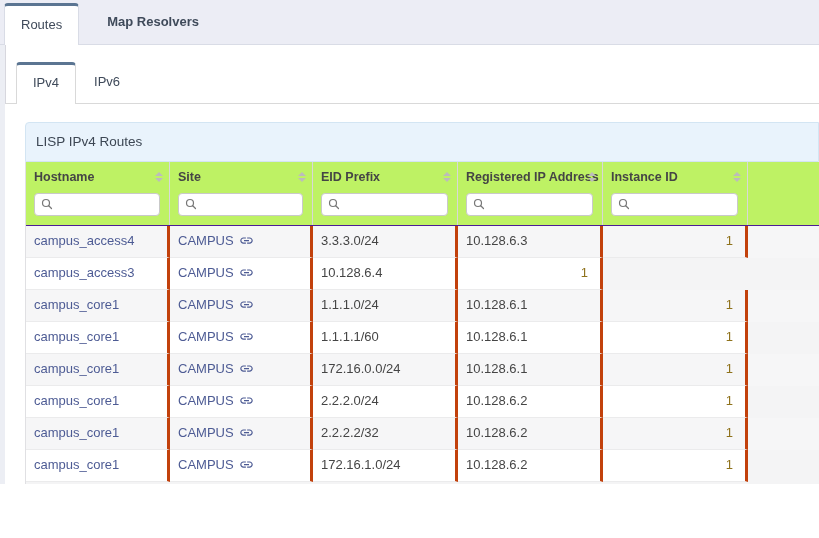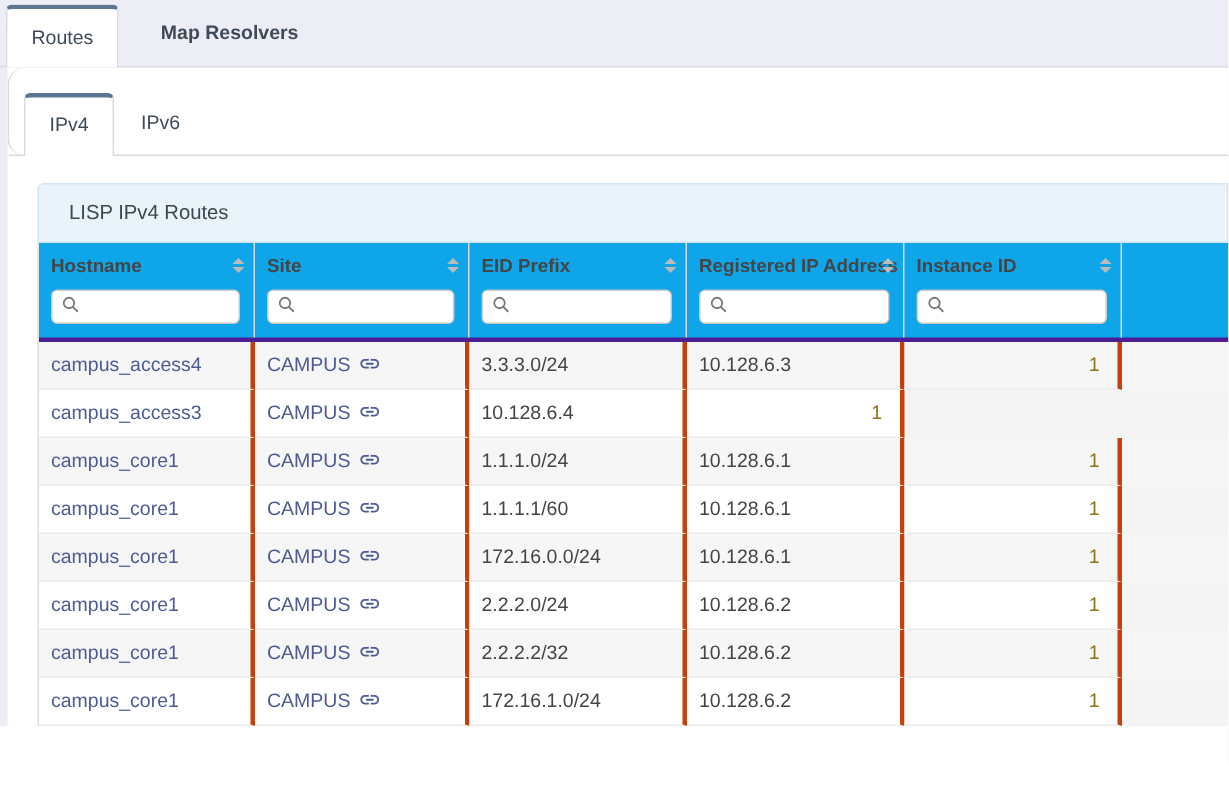--- a/index.html
+++ b/index.html
@@ -18,43 +18,43 @@
   .main-tab.active { background:#fff; border:1px solid #d9dce6; border-bottom:none;
                      border-top:3px solid #5b7592; border-radius:4px 4px 0 0;
                      margin-left:4px; margin-top:3px; height:42px; line-height:38px;
                      z-index:2; }
 
   
   .left-strip { position:absolute; left:0; top:45px; width:5px; bottom:0; background:#eceef4; }
 
   
   .substrip { position:absolute; left:5px; top:45px; right:0; height:59px;
-              border-left:1px solid #d7d7de; display:flex; align-items:flex-start;border-radius:12px; }
+              border-left:1px solid #d7d7de; display:flex; align-items:flex-start; }
   .substrip::after { content:''; position:absolute; left:0; right:0; bottom:0;
                      height:1px; background:#d9d9d9; z-index:1; }
   .sub-tab { position:relative; margin-top:17px; padding:0 16px; line-height:40px;
              font-size:13px; color:#3f4a5a; cursor:pointer; z-index:0; }
   .sub-tab.inactive { margin-left:2px; }
   .sub-tab.active { background:#fff; border:1px solid #d9d9d9; border-bottom:none;
                     border-top:3px solid #5b7592; border-radius:4px 4px 0 0;
                     height:42px; line-height:36px; margin-left:10px; z-index:2; }
 
   
   .panel { position:absolute; left:25px; top:122px; right:0; bottom:0; }
   .panel-header { height:40px; background:#e9f3fc; border:1px solid #d3e5f3;
-                  border-radius:4px 0 0 0; line-height:38px; padding-left:20px;
+                  border-radius:4px 0 0 0; line-height:38px; padding-left:10px;
                   font-size:13.5px; color:#3d4754; }
   .panel-body { position:absolute; top:40px; left:0; right:0; bottom:0;
                 background:#f4f4f5; border-left:1px solid #e0e0e3; }
 
   .grid-row { display:grid;
               grid-template-columns:144px 143px 145px 145px 145px minmax(0,1fr); }
 
   
-  .thead { background:#0ea5e9; border-bottom:3px solid #4c1d95; }
+  .thead { background:#bef264; border-bottom:1px solid #4c1d95; }
   .th { position:relative; height:28px; padding:8px 20px 0 8px; font-size:12.5px;
         font-weight:700; color:#454545; border-right:1px solid #d8d8d8;
         white-space:nowrap; overflow:hidden; }
   .th.filler { border-right:none; }
   .sort-icon { position:absolute; right:6px; top:10px; cursor:pointer; }
   .sort-icon b { display:block; width:0; height:0;
                  border-left:4px solid transparent; border-right:4px solid transparent; }
   .sort-icon b.up   { border-bottom:4px solid #bcbcbc; margin-bottom:2px; }
   .sort-icon b.down { border-top:4px solid #bcbcbc; }
 

